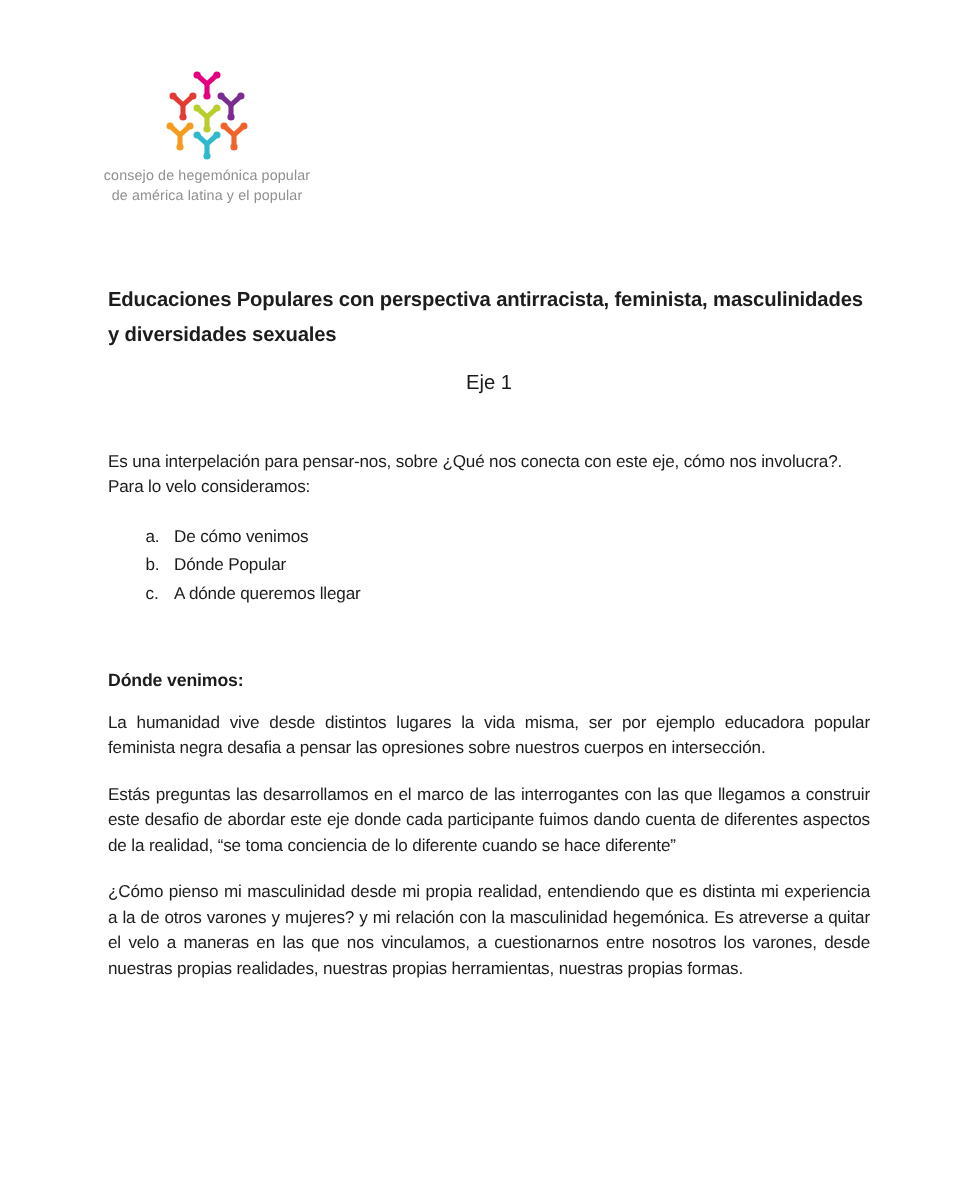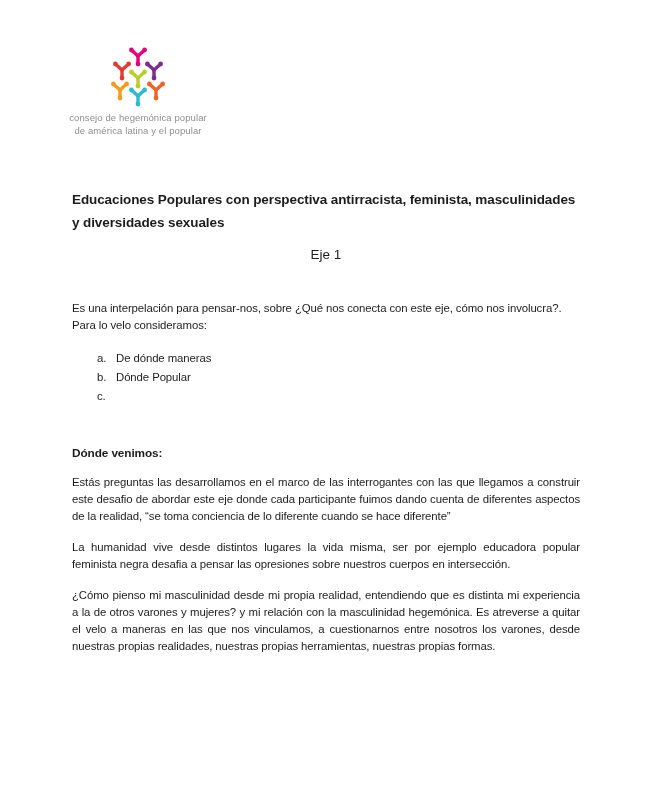--- a/index.html
+++ b/index.html
@@ -126,31 +126,32 @@
   <div class="content">
 
     <div class="doc-title">Educaciones Populares con perspectiva antirracista, feminista, masculinidades y diversidades sexuales</div>
     <div class="doc-subtitle">Eje 1</div>
 
     <p class="intro">Es una interpelación para pensar-nos, sobre ¿Qué nos conecta con este eje, cómo nos involucra?. Para lo velo consideramos:</p>
 
     <div class="abc-list">
       <div class="abc-item">
         <span class="abc-marker">a.</span>
-        <span>De dónde maneras</span>
+        <span>De cómo venimos</span>
       </div>
       <div class="abc-item">
         <span class="abc-marker">b.</span>
         <span>Dónde Popular</span>
       </div>
       <div class="abc-item">
         <span class="abc-marker">c.</span>
+        <span>A dónde queremos llegar</span>
       </div>
     </div>
 
     <div class="section-heading">Dónde venimos:</div>
 
+    <p class="para">La humanidad vive desde distintos lugares la vida misma, ser por ejemplo educadora popular feminista negra desafia a pensar las opresiones sobre nuestros cuerpos en intersección.</p>
     <p class="para">Estás preguntas las desarrollamos en el marco de las interrogantes con las que llegamos a construir este desafio de abordar este eje donde cada participante fuimos dando cuenta de diferentes aspectos de la realidad, “se toma conciencia de lo diferente cuando se hace diferente”</p>
-    <p class="para">La humanidad vive desde distintos lugares la vida misma, ser por ejemplo educadora popular feminista negra desafia a pensar las opresiones sobre nuestros cuerpos en intersección.</p>
     <p class="para">¿Cómo pienso mi masculinidad desde mi propia realidad, entendiendo que es distinta mi experiencia a la de otros varones y mujeres? y mi relación con la masculinidad hegemónica. Es atreverse a quitar el velo a maneras en las que nos vinculamos, a cuestionarnos entre nosotros los varones, desde nuestras propias realidades, nuestras propias herramientas, nuestras propias formas.</p>
 
   </div>
 </div>
 
 </body></html>

